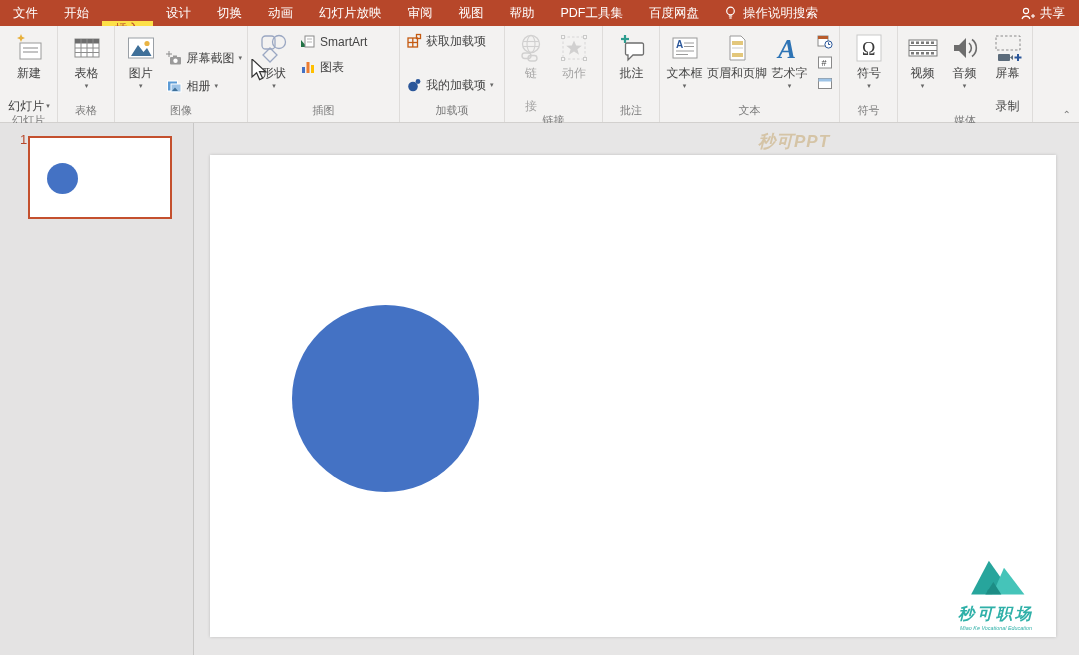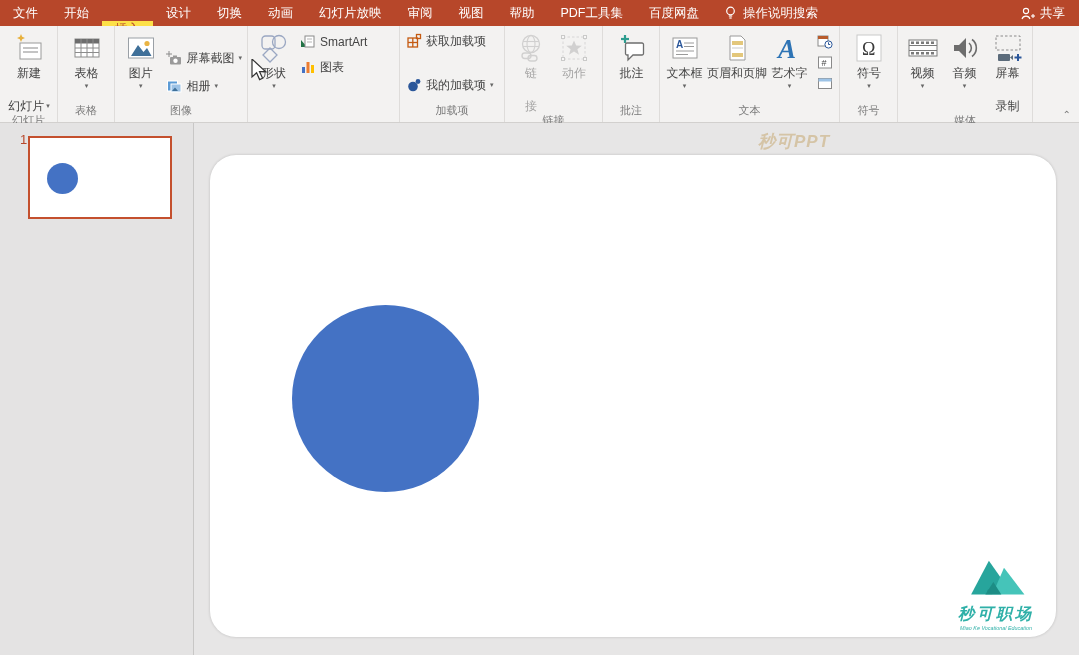--- a/index.html
+++ b/index.html
@@ -44,21 +44,21 @@
   
   .main { display:flex; height:532px; }
   .thumbs { width:194px; flex:none; background:#e4e3e3; border-right:1px solid #c8c7c6; position:relative; }
   .slide-num { position:absolute; left:20px; top:9px; color:#b7472a; font-size:13px; }
   .thumb { position:absolute; left:28px; top:13px; width:144px; height:83px; background:#fff; border:2px solid #c4502e; }
   .thumb-circle { position:absolute; left:17px; top:25px; width:31px; height:31px; border-radius:50%; background:#4472c4; }
   .canvas { flex:1; position:relative; background:#e7e6e6;font-style:italic; }
   .watermark { position:absolute; top:7px; left:300px; width:600px; text-align:center;
     color:#d5c4a6; font-weight:bold; font-size:17px; letter-spacing:1px; }
   .slide { position:absolute; left:16px; top:32px; width:846px; height:482px; background:#fff;
-    box-shadow:0 0 3px rgba(0,0,0,.18);border-radius:26px; }
+    box-shadow:0 0 3px rgba(0,0,0,.18); }
   .big-circle { position:absolute; left:82px; top:150px; width:187px; height:187px;
     border-radius:50%; background:#4472c4; }
   .logo { position:absolute; right:8px; bottom:6px; width:104px; text-align:center; }
   .logo-title { color:#2fb0a8; font-size:16px; letter-spacing:3px; margin-top:1px; font-weight:bold; }
   .logo-sub { color:#2fb0a8; font-size:6px; letter-spacing:0; transform:scale(.9); }
   
   .subtitle {
     position:absolute; left:515px; top:604px; transform:translateX(-50%);
     font-size:27px; font-weight:bold; color:#fff; white-space:nowrap; letter-spacing:2px; z-index:20;
     text-shadow:-1.5px -1.5px 0 #6e6e6e, 1.5px -1.5px 0 #6e6e6e, -1.5px 1.5px 0 #6e6e6e,
@@ -222,20 +222,21 @@
           <div class="btn-small">
             <svg width="16" height="16" viewBox="0 0 16 16">
               <rect x="2" y="8" width="3" height="6" fill="#4472c4"></rect>
               <rect x="6.5" y="3" width="3" height="11" fill="#ed7d31"></rect>
               <rect x="11" y="6" width="3" height="8" fill="#ffc000"></rect>
             </svg>
             <span>图表</span>
           </div>
         </div>
       </div>
+      <div class="rgroup-label">插图</div>
     </div>
 
     <div class="rgroup" style="width:105px">
       <div class="rgroup-content">
         <div class="smallcol" style="justify-content:center; gap:24px; height:66px">
           <div class="btn-small">
             <svg width="16" height="16" viewBox="0 0 16 16">
               <rect x="2" y="5" width="9.5" height="9" fill="none" stroke="#c55a11" stroke-width="1.3"></rect>
               <line x1="2" y1="9.5" x2="11.5" y2="9.5" stroke="#c55a11" stroke-width="1.3"></line>
               <line x1="6.8" y1="5" x2="6.8" y2="14" stroke="#c55a11" stroke-width="1.3"></line>

